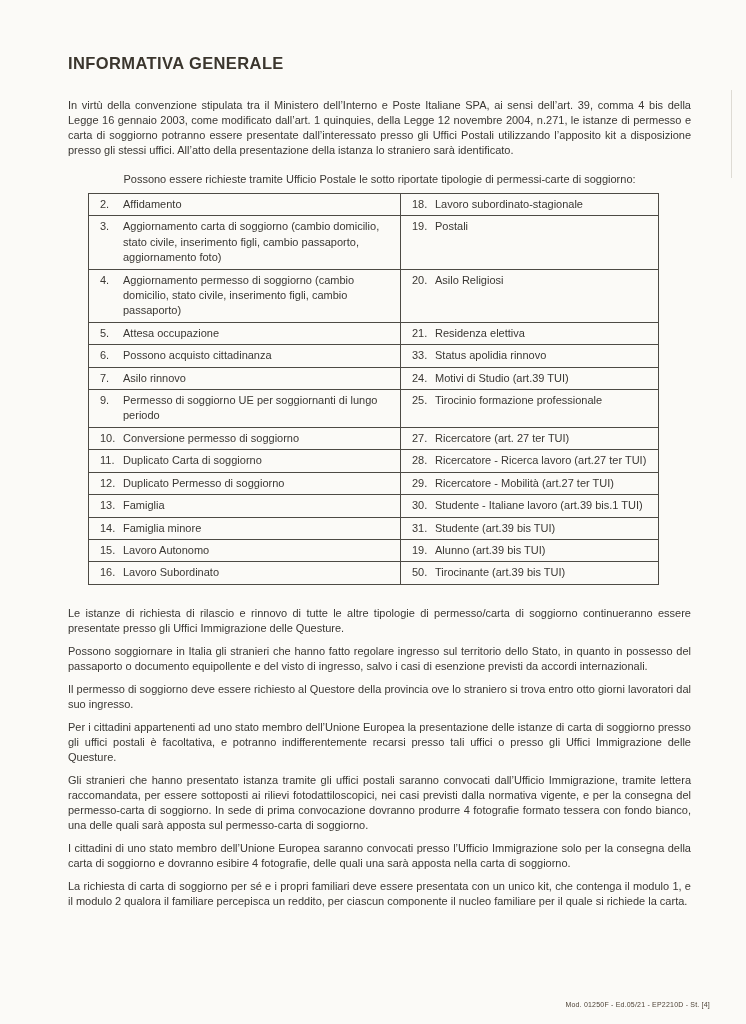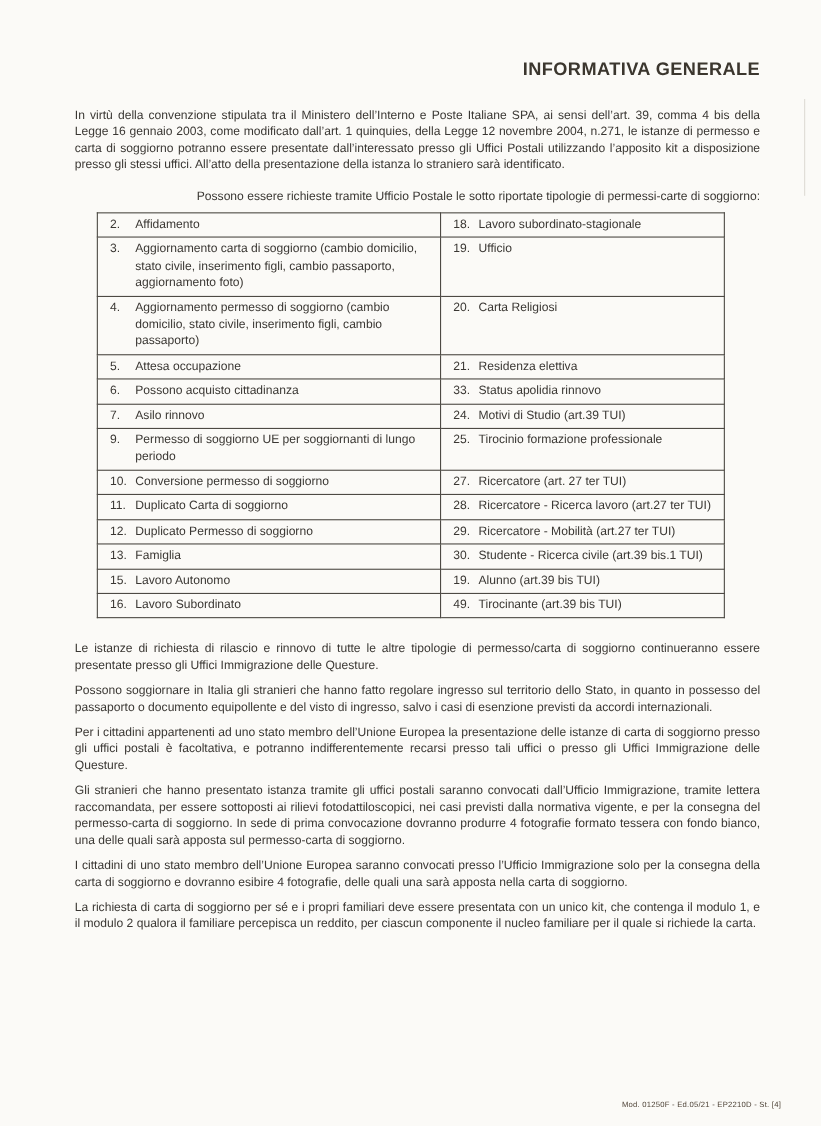--- a/index.html
+++ b/index.html
@@ -18,36 +18,36 @@
   .page {
     position: absolute;
     inset: 0;
     padding: 54px 55px 0 68px;
     box-sizing: border-box;
   }
   .doc-title {
     font-size: 16.5px;
     font-weight: bold;
     letter-spacing: 0.4px;
-    text-align: right;
+    text-align: left;
     color: #3b362e;
     margin: 0 0 25px 0;
   }
   .body-text {
     font-size: 11px;
     line-height: 15px;
     text-align: justify;
     margin: 0 0 8px 0;
     color: #3a3733;
   }
   .intro {
     margin-bottom: 14px;
   }
   .lead {
-    text-align: right;
+    text-align: center;
     margin-bottom: 5px;
   }
   table.permits {
     border-collapse: collapse;
     table-layout: fixed;
     width: 570px;
     margin: 6px 0 21px 20px;
   }
   table.permits td {
     border: 1px solid #4d4a44;
@@ -120,35 +120,35 @@
       <tr>
         <td>
             <div class="cell">
               <span class="num">3.</span>
               <span class="txt">Aggiornamento carta di soggiorno (cambio domicilio, stato civile, inserimento figli, cambio passaporto, aggiornamento foto)</span>
             </div>
           </td>
         <td>
             <div class="cell">
               <span class="num">19.</span>
-              <span class="txt">Ufficio</span>
+              <span class="txt">Postali</span>
             </div>
           </td>
       </tr>
       <tr>
         <td>
             <div class="cell">
               <span class="num">4.</span>
               <span class="txt">Aggiornamento permesso di soggiorno (cambio domicilio, stato civile, inserimento figli, cambio passaporto)</span>
             </div>
           </td>
         <td>
             <div class="cell">
               <span class="num">20.</span>
-              <span class="txt">Carta Religiosi</span>
+              <span class="txt">Asilo Religiosi</span>
             </div>
           </td>
       </tr>
       <tr>
         <td>
             <div class="cell">
               <span class="num">5.</span>
               <span class="txt">Attesa occupazione</span>
             </div>
           </td>
@@ -246,21 +246,35 @@
       <tr>
         <td>
             <div class="cell">
               <span class="num">13.</span>
               <span class="txt">Famiglia</span>
             </div>
           </td>
         <td>
             <div class="cell">
               <span class="num">30.</span>
-              <span class="txt">Studente - Ricerca civile (art.39 bis.1 TUI)</span>
+              <span class="txt">Studente - Italiane lavoro (art.39 bis.1 TUI)</span>
+            </div>
+          </td>
+      </tr>
+      <tr>
+        <td>
+            <div class="cell">
+              <span class="num">14.</span>
+              <span class="txt">Famiglia minore</span>
+            </div>
+          </td>
+        <td>
+            <div class="cell">
+              <span class="num">31.</span>
+              <span class="txt">Studente (art.39 bis TUI)</span>
             </div>
           </td>
       </tr>
       <tr>
         <td>
             <div class="cell">
               <span class="num">15.</span>
               <span class="txt">Lavoro Autonomo</span>
             </div>
           </td>
@@ -273,30 +287,31 @@
       </tr>
       <tr>
         <td>
             <div class="cell">
               <span class="num">16.</span>
               <span class="txt">Lavoro Subordinato</span>
             </div>
           </td>
         <td>
             <div class="cell">
-              <span class="num">49.</span>
+              <span class="num">50.</span>
               <span class="txt">Tirocinante (art.39 bis TUI)</span>
             </div>
           </td>
       </tr>
     </tbody>
   </table>
 
   <p class="body-text">Le istanze di richiesta di rilascio e rinnovo di tutte le altre tipologie di permesso/carta di soggiorno continueranno essere presentate presso gli Uffici Immigrazione delle Questure.</p>
   <p class="body-text">Possono soggiornare in Italia gli stranieri che hanno fatto regolare ingresso sul territorio dello Stato, in quanto in possesso del passaporto o documento equipollente e del visto di ingresso, salvo i casi di esenzione previsti da accordi internazionali.</p>
+  <p class="body-text">Il permesso di soggiorno deve essere richiesto al Questore della provincia ove lo straniero si trova entro otto giorni lavoratori dal suo ingresso.</p>
   <p class="body-text">Per i cittadini appartenenti ad uno stato membro dell’Unione Europea la presentazione delle istanze di carta di soggiorno presso gli uffici postali è facoltativa, e potranno indifferentemente recarsi presso tali uffici o presso gli Uffici Immigrazione delle Questure.</p>
   <p class="body-text">Gli stranieri che hanno presentato istanza tramite gli uffici postali saranno convocati dall’Ufficio Immigrazione, tramite lettera raccomandata, per essere sottoposti ai rilievi fotodattiloscopici, nei casi previsti dalla normativa vigente, e per la consegna del permesso-carta di soggiorno. In sede di prima convocazione dovranno produrre 4 fotografie formato tessera con fondo bianco, una delle quali sarà apposta sul permesso-carta di soggiorno.</p>
   <p class="body-text">I cittadini di uno stato membro dell’Unione Europea saranno convocati presso l’Ufficio Immigrazione solo per la consegna della carta di soggiorno e dovranno esibire 4 fotografie, delle quali una sarà apposta nella carta di soggiorno.</p>
   <p class="body-text">La richiesta di carta di soggiorno per sé e i propri familiari deve essere presentata con un unico kit, che contenga il modulo 1, e il modulo 2 qualora il familiare percepisca un reddito, per ciascun componente il nucleo familiare per il quale si richiede la carta.</p>
 
 </div>
 
 <div class="scan-edge"></div>
 
 <div class="footer-code">Mod. 01250F - Ed.05/21 - EP2210D - St. [4]</div>

